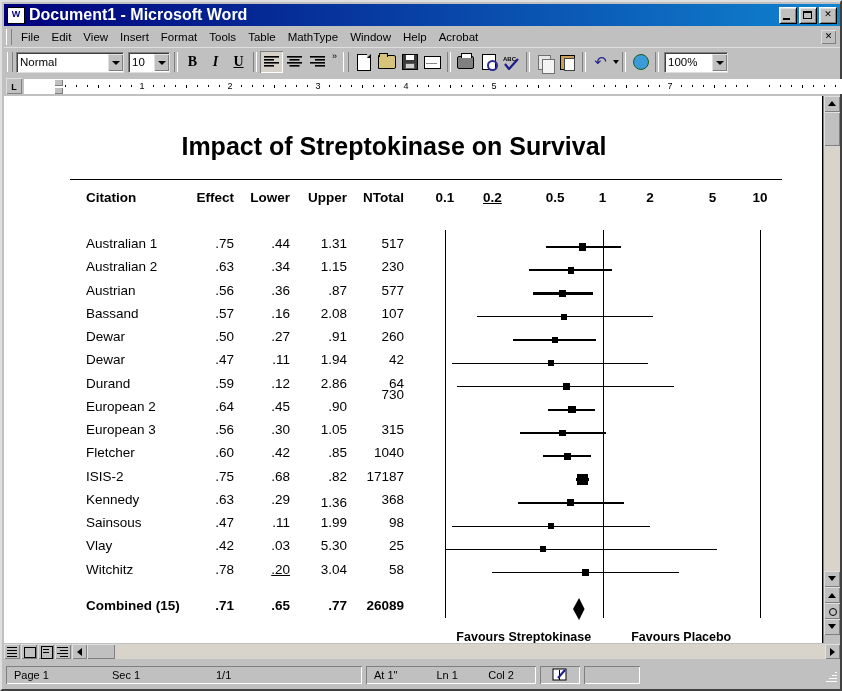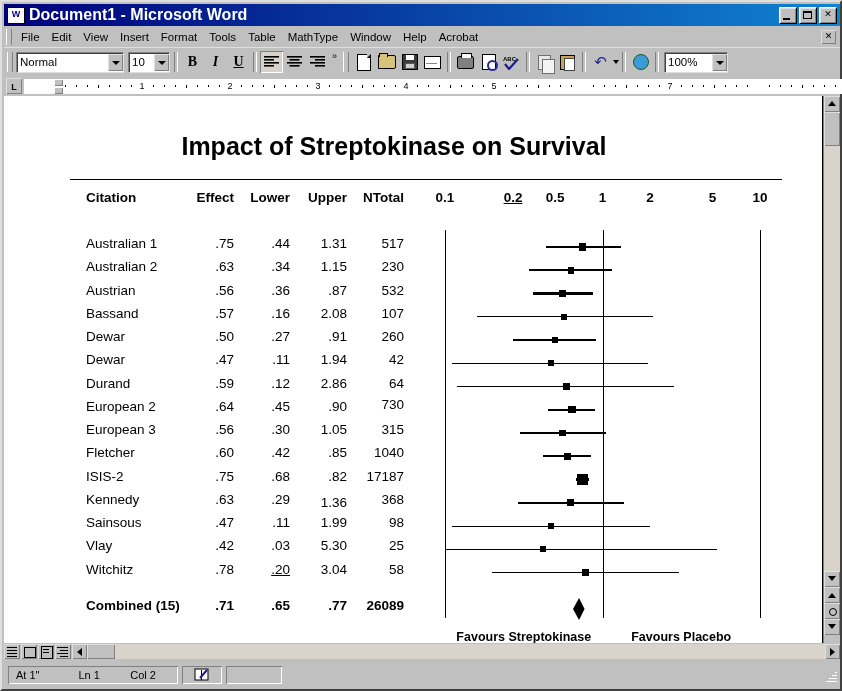--- a/index.html
+++ b/index.html
@@ -423,21 +423,21 @@
       <div class="doc-inner" id="doc-inner">
         <div class="doc-title">Impact of Streptokinase on Survival</div>
       <div class="hr" style="left: 66px; top: 67px; width: 712px;"></div>
           <div class="hr" style="left: 66px; top: 540px; width: 712px;"></div>
           <div class="hdr" style="left: 82px; top: 78px;">Citation</div>
           <div class="hdr" style="left: 174px; top: 78px; width: 56px; text-align: right;">Effect</div>
           <div class="hdr" style="left: 230px; top: 78px; width: 56px; text-align: right;">Lower</div>
           <div class="hdr" style="left: 287px; top: 78px; width: 56px; text-align: right;">Upper</div>
           <div class="hdr" style="left: 344px; top: 78px; width: 56px; text-align: right;">NTotal</div>
           <div class="hdr" style="left: 411px; top: 78px; width: 60px; text-align: center;">0.1</div>
-          <div class="hdr" style="left: 458.412px; top: 78px; width: 60px; text-align: right; text-decoration: underline;">0.2</div>
+          <div class="hdr" style="left: 458.412px; top: 78px; width: 60px; text-align: center; text-decoration: underline;">0.2</div>
           <div class="hdr" style="left: 521.088px; top: 78px; width: 60px; text-align: center;">0.5</div>
           <div class="hdr" style="left: 568.5px; top: 78px; width: 60px; text-align: center;">1</div>
           <div class="hdr" style="left: 615.912px; top: 78px; width: 60px; text-align: center;">2</div>
           <div class="hdr" style="left: 678.588px; top: 78px; width: 60px; text-align: center;">5</div>
           <div class="hdr" style="left: 726px; top: 78px; width: 60px; text-align: center;">10</div>
           <div class="axline" style="left: 441px; top: 118px; height: 388px;"></div>
           <div class="axline" style="left: 598.5px; top: 118px; height: 388px;"></div>
           <div class="axline" style="left: 756px; top: 118px; height: 388px;"></div>
           <div class="cit" style="left: 82px; top: 124px;">Australian 1</div>
           <div class="num" style="left: 174px; top: 124px; width: 56px;">.75</div>
@@ -450,21 +450,21 @@
           <div class="num" style="left: 174px; top: 147.25px; width: 56px;">.63</div>
           <div class="num" style="left: 230px; top: 147.25px; width: 56px;">.34</div>
           <div class="num" style="left: 287px; top: 147.25px; width: 56px;">1.15</div>
           <div class="num" style="left: 344px; top: 147.25px; width: 56px;">230</div>
           <div class="ciline" style="left: 524.708px; top: 157.45px; width: 83.352px; height: 1.6px;"></div>
           <div class="sq" style="left: 563.551px; top: 154.905px; width: 6.68935px; height: 6.68935px;"></div>
           <div class="cit" style="left: 82px; top: 170.5px;">Austrian</div>
           <div class="num" style="left: 174px; top: 170.5px; width: 56px;">.56</div>
           <div class="num" style="left: 230px; top: 170.5px; width: 56px;">.36</div>
           <div class="num" style="left: 287px; top: 170.5px; width: 56px;">.87</div>
-          <div class="num" style="left: 344px; top: 170.5px; width: 56px;">532</div>
+          <div class="num" style="left: 344px; top: 170.5px; width: 56px;">577</div>
           <div class="ciline" style="left: 528.618px; top: 180.4px; width: 60.3566px; height: 2.2px;"></div>
           <div class="sq" style="left: 555.226px; top: 177.887px; width: 7.22643px; height: 7.22643px;"></div>
           <div class="cit" style="left: 82px; top: 193.75px;">Bassand</div>
           <div class="num" style="left: 174px; top: 193.75px; width: 56px;">.57</div>
           <div class="num" style="left: 230px; top: 193.75px; width: 56px;">.16</div>
           <div class="num" style="left: 287px; top: 193.75px; width: 56px;">2.08</div>
           <div class="num" style="left: 344px; top: 193.75px; width: 56px;">107</div>
           <div class="ciline" style="left: 473.149px; top: 204.25px; width: 175.446px; height: 1px;"></div>
           <div class="sq" style="left: 556.815px; top: 201.515px; width: 6.47019px; height: 6.47019px;"></div>
           <div class="cit" style="left: 82px; top: 217px;">Dewar</div>
@@ -485,21 +485,21 @@
           <div class="num" style="left: 174px; top: 263.5px; width: 56px;">.59</div>
           <div class="num" style="left: 230px; top: 263.5px; width: 56px;">.12</div>
           <div class="num" style="left: 287px; top: 263.5px; width: 56px;">2.86</div>
           <div class="num" style="left: 344px; top: 263.5px; width: 56px;">64</div>
           <div class="ciline" style="left: 453.471px; top: 274px; width: 216.907px; height: 1px;"></div>
           <div class="sq" style="left: 559.227px; top: 271.318px; width: 6.36364px; height: 6.36364px;"></div>
           <div class="cit" style="left: 82px; top: 286.75px;">European 2</div>
           <div class="num" style="left: 174px; top: 286.75px; width: 56px; text-align: right;">.64</div>
           <div class="num" style="left: 230px; top: 286.75px; width: 56px;">.45</div>
           <div class="num" style="left: 287px; top: 286.75px; width: 56px;">.90</div>
-          <div class="num" style="left: 344px; top: 285px; width: 56px;">730</div>
+          <div class="num" style="left: 344px; top: 275px; width: 56px;">730</div>
           <div class="ciline" style="left: 543.881px; top: 296.65px; width: 47.4122px; height: 2.2px;"></div>
           <div class="sq" style="left: 564.359px; top: 294.136px; width: 7.22811px; height: 7.22811px;"></div>
           <div class="cit" style="left: 82px; top: 310px;">European 3</div>
           <div class="num" style="left: 174px; top: 310px; width: 56px;">.56</div>
           <div class="num" style="left: 230px; top: 310px; width: 56px;">.30</div>
           <div class="num" style="left: 287px; top: 310px; width: 56px;">1.05</div>
           <div class="num" style="left: 344px; top: 310px; width: 56px;">315</div>
           <div class="ciline" style="left: 516.147px; top: 320.2px; width: 85.6907px; height: 1.6px;"></div>
           <div class="sq" style="left: 555.436px; top: 317.597px; width: 6.80674px; height: 6.80674px;"></div>
           <div class="cit" style="left: 82px; top: 333.25px;">Fletcher</div>
@@ -603,20 +603,25 @@
         <span class="tri tri-lf" style="left:5px;top:4px;"></span>
       </div>
     <div class="sthumb" style="width:28px;height:15px;"></div>
     <div class="htrack"></div>
     <div class="sbtn" style="width:15px;height:15px;">
         <span class="tri tri-rt" style="left:5px;top:4px;"></span>
       </div>
   </div>
 
   <div class="statusbar">
+    <div class="sgroup" style="width:352px;">
+      <div class="scell" style="width:86px;">Page 1</div>
+      <div class="scell" style="width:92px;">Sec 1</div>
+      <div class="scell" style="width:70px;">1/1</div>
+    </div>
     <div class="sgroup" style="width:166px;margin-left:4px;">
       <div class="scell" style="width:66px;">At 1"</div>
       <div class="scell" style="width:52px;">Ln 1</div>
       <div class="scell" style="width:52px;">Col 2</div>
     </div>
     <div class="sgroup" style="width:36px;margin-left:4px;justify-content:center;">
       <svg width="17" height="15" viewBox="0 0 17 15">
         <rect x="1" y="2" width="13" height="11" fill="#fff" stroke="#000"></rect>
         <path d="M7.5 3 V13" stroke="#000"></path>
         <path d="M6 11 L13 3" stroke="#1d1d8a" stroke-width="2" fill="none"></path>

